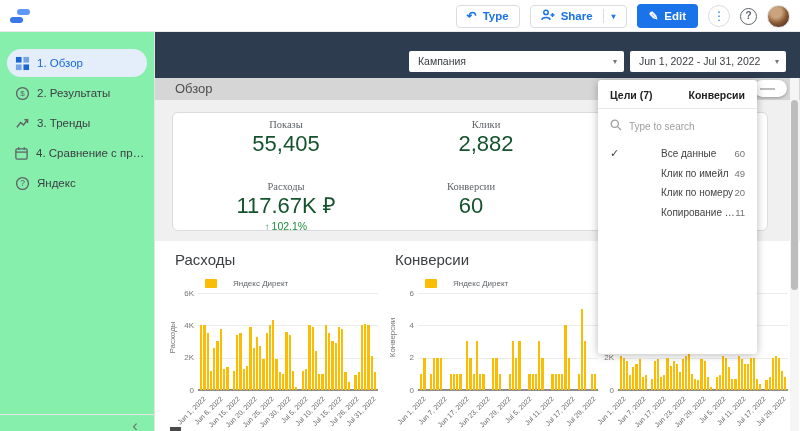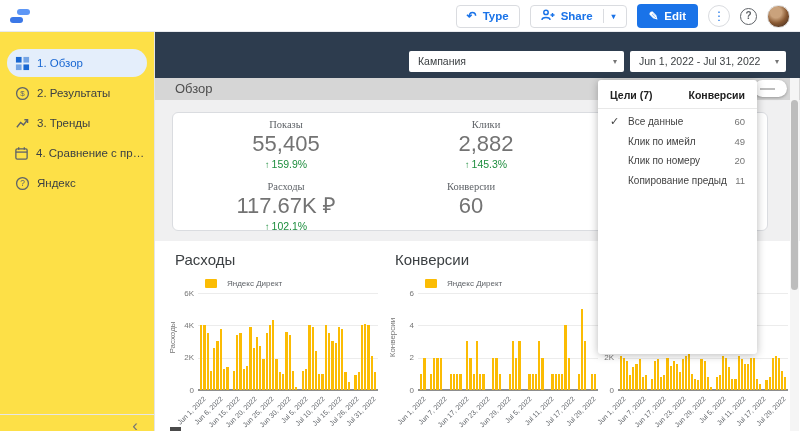--- a/index.html
+++ b/index.html
@@ -25,21 +25,21 @@
                  font-weight:bold; cursor:pointer; }
   .kebab { width:22px; height:22px; border-radius:50%; border:1px solid #dadce0; background:#fff;
            color:#1a73e8; font-size:12px; line-height:20px; text-align:center; cursor:pointer; }
   .help  { width:17px; height:17px; border-radius:50%; border:1.5px solid #5f6368; background:#fff;
            color:#5f6368; font-size:10px; font-weight:bold; line-height:14px; text-align:center; cursor:pointer; }
   .avatar { width:23px; height:23px; border-radius:50%;
             background:radial-gradient(circle at 38% 30%, #caa27c 0 28%, #8a5a33 55%, #33211a 100%);
             border:1px solid #e0e0e0; cursor:pointer; }
 
   
-  .sidebar { position:absolute; left:0; top:32px; width:155px; height:399px; background:#fde047;
+  .sidebar { position:absolute; left:0; top:32px; width:155px; height:399px; background:#86efac;
              border-right:1px solid #e4e4e4; }
   .sidebar-nav { padding-top:17px; }
   .nav-item { display:flex; align-items:center; height:28px; margin:0 7px 2px 7px; border-radius:14px;
               padding-left:7px; cursor:pointer; }
   .nav-item.active { background:#e4eefb; }
   .nav-icon { width:16px; height:16px; display:inline-flex; align-items:center; justify-content:center; }
   .nav-label { margin-left:7px; font-size:11.5px; color:#3c4043; white-space:nowrap; overflow:hidden;
                text-overflow:ellipsis; max-width:112px; }
   .nav-item.active .nav-label { color:#1967d2; }
   .sidebar-footer { position:absolute; bottom:0; left:0; right:0; height:17px; border-top:1px solid #e6e6e6; }
@@ -63,31 +63,31 @@
 
   
   .metrics-card { position:absolute; left:17px; top:12px; width:596px; height:119px; background:#fff;
                   border:1px solid #dadce0; border-radius:6px; }
   .metric { position:absolute; width:160px; text-align:center; }
   .metric:nth-of-type(1) { left:33px;  top:6px; }
   .metric:nth-of-type(2) { left:233px; top:6px; }
   .metric:nth-of-type(3) { left:33px;  top:68px; }
   .metric:nth-of-type(4) { left:218px; top:68px; }
   .metric-label { font-size:10.5px; color:#5f6368;font-family:Liberation Serif, serif; }
-  .metric-value { font-size:22px; color:#737373; line-height:26px; margin-top:1px; }
+  .metric-value { font-size:22px; color:#14532d; line-height:26px; margin-top:1px; }
   .metric-delta { font-size:10.5px; color:#1e8e3e; margin-top:1px; }
   .metric-delta .up { font-size:9.5px; margin-right:2px; }
 
   
   .chart { position:absolute; top:145px; height:186px; }
   #chart-0 { left:5px;   width:230px; }
   #chart-1 { left:225px; width:230px; }
   #chart-2 { left:445px; width:198px; }
   .chart-title { position:absolute; left:15px; top:6px; font-size:15px; color:#3c4043; }
-  .legend { position:absolute; left:45px; top:34px; display:flex; align-items:center; gap:10px;
+  .legend { position:absolute; left:45px; top:34px; display:flex; align-items:center; gap:16px;
             font-size:8px; color:#5f6368; }
   .legend .swatch { width:12px; height:9px; background:#fbbc04; border-radius:1px; }
   .ylabel { position:absolute; left:-23px; top:88px; width:70px; text-align:center; font-size:8px;
             color:#757575; transform:rotate(-90deg); }
   .plot { position:absolute; left:38px; top:48px; width:180px; height:97px; }
   #chart-2 .plot { left:18px; width:170px; }
   .grid { position:absolute; left:0; right:0; height:1px; background:#ececec; }
   .baseline { position:absolute; left:0; right:0; bottom:-1px; height:2px; background:#8d8d8d; }
   .bars { position:absolute; left:2px; right:2px; bottom:0; height:97px; display:flex;
           align-items:flex-end; gap:1px; }
@@ -107,21 +107,21 @@
   .gp-title, .gp-col { font-size:10.5px; font-weight:bold; color:#212121; }
   .gp-search { display:flex; align-items:center; gap:7px; padding:8px 12px 6px 12px; }
   .gp-search input { border:none; outline:none; font-size:10px; color:#424242; width:108px;
                      font-family:"Liberation Sans", sans-serif; }
   .gp-search input::placeholder { color:#9e9e9e; }
   .goal-list { padding-top:3px; }
   .goal-row { display:flex; align-items:center; height:19.5px; padding:0 12px; font-size:10px;
               color:#424242; cursor:pointer; }
   .goal-check { width:18px; font-size:11px; color:#424242; visibility:hidden; }
   .goal-row.checked .goal-check { visibility:visible; }
-  .goal-label { flex:1; white-space:nowrap; overflow:hidden; text-overflow:ellipsis; }
+  .goal-label { flex:1; white-space:nowrap; overflow:hidden; text-overflow:ellipsis;margin-left:33px; }
   .goal-count { color:#757575; font-size:9.5px; }
 
   .mini-box { position:absolute; left:754px; top:80px; width:33px; height:17px; background:#fff;
               border-radius:8.5px; box-shadow:0 1px 3px rgba(0,0,0,.3); z-index:29; }
   .mini-box .dash { position:absolute; left:6px; top:8px; width:15px; height:2px; background:#bdbdbd; }
 
   .scrollbar { position:absolute; left:790px; top:78px; width:9px; height:353px; background:#f5f5f5; z-index:40; }
   .scroll-thumb { position:absolute; left:1px; top:22px; width:7px; height:190px; background:#bdbdbd;
                   border-radius:3.5px; cursor:pointer; }
 </style>
@@ -236,26 +236,24 @@
     <div class="section-bar">
       <span>Обзор</span>
     </div>
 
     <div class="content">
       <div class="band"></div>
       <div class="metrics-card">
           <div class="metric">
             <div class="metric-label">Показы</div>
             <div class="metric-value">55,405</div>
-            <div class="metric-delta"><span class="up">↑</span><span>159.9%</span></div>
           </div>
           <div class="metric">
             <div class="metric-label">Клики</div>
             <div class="metric-value">2,882</div>
-            <div class="metric-delta"><span class="up">↑</span><span>145.3%</span></div>
           </div>
           <div class="metric">
             <div class="metric-label">Расходы</div>
             <div class="metric-value">117.67K ₽</div>
             <div class="metric-delta"><span class="up">↑</span><span>102.1%</span></div>
           </div>
           <div class="metric">
             <div class="metric-label">Конверсии</div>
             <div class="metric-value">60</div>
           </div>
@@ -517,20 +515,29 @@
 
       <div class="peek"></div>
     </div>
   </main>
 
   <div class="goal-panel">
     <div class="gp-header">
       <span class="gp-title">Цели (7)</span>
       <span class="gp-col">Конверсии</span>
     </div>
+    <div class="gp-search">
+      <span>
+        <svg width="12" height="12" viewBox="0 0 12 12">
+          <circle cx="4.8" cy="4.8" r="3.6" fill="none" stroke="#9e9e9e" stroke-width="1.3"></circle>
+          <line x1="7.6" y1="7.6" x2="11" y2="11" stroke="#9e9e9e" stroke-width="1.3"></line>
+        </svg>
+      </span>
+      <input type="text" placeholder="Type to search" style="">
+    </div>
     <div class="goal-list">
         <div class="goal-row checked">
           <span class="goal-check">✓</span>
           <span class="goal-label">Все данные</span>
           <span class="goal-count">60</span>
         </div>
         <div class="goal-row">
           <span class="goal-check">✓</span>
           <span class="goal-label">Клик по имейл</span>
           <span class="goal-count">49</span>

